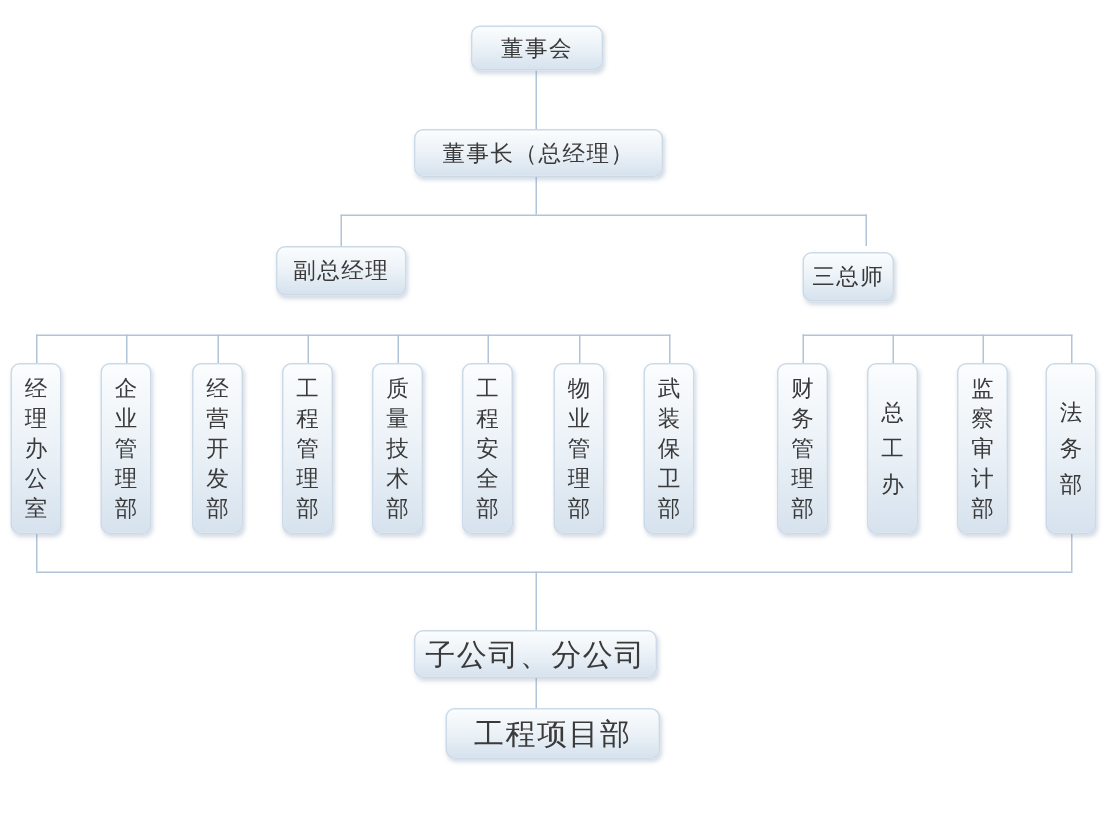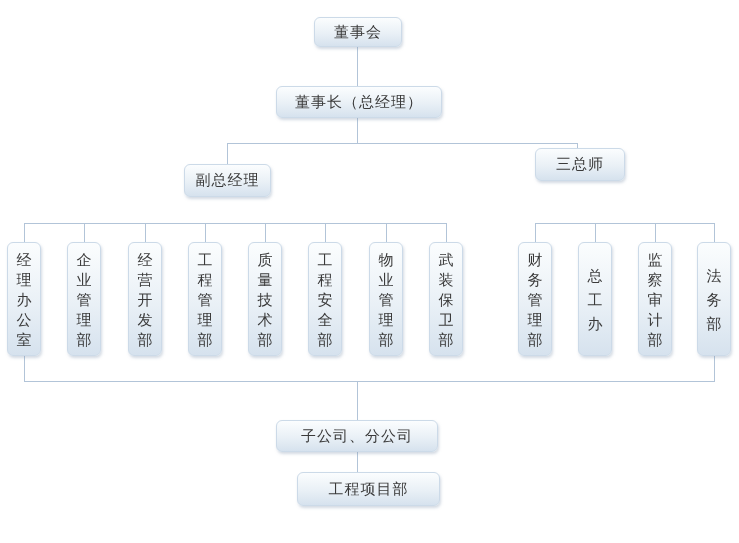--- a/index.html
+++ b/index.html
@@ -28,21 +28,21 @@
     background:linear-gradient(180deg,var(--box-fill-top) 0%,var(--box-fill-mid) 55%,var(--box-fill-bottom) 100%);
     border:1px solid var(--box-border);
     border-radius:6px;
     box-shadow:1px 2px 3px rgba(130,150,175,0.35);
     color:var(--text);
     display:flex;align-items:center;justify-content:center;
     font-size:15px;
     letter-spacing:1px;
     white-space:nowrap;
   }
-  .box.big{font-size:15px;}
+  .box.big{font-size:20px;}
   .vbox{
     flex-direction:column;
     letter-spacing:0;
     gap:5px;
   }
   .vbox span{display:block;line-height:1;font-size:15px;}
   .vbox.spread{gap:9px;}
 </style>
 </head>
 <body>
@@ -75,21 +75,21 @@
   <div class="line v" style="left:714px;top:356px;height:25px"></div>
   <div class="line h" style="left:24px;top:381px;width:691px"></div>
   <div class="line v" style="left:357px;top:381px;height:39px"></div>
   <div class="line v" style="left:357px;top:452px;height:20px"></div>
 
   <div class="box" style="left:314px;top:17px;width:88px;height:30px">董事会</div>
 
   <div class="box" style="left:276px;top:86px;width:166px;height:32px">董事长（总经理）</div>
 
   <div class="box" style="left:184px;top:164px;width:87px;height:33px">副总经理</div>
-  <div class="box" style="left:535px;top:148px;width:90px;height:33px">三总师</div>
+  <div class="box" style="left:535px;top:168px;width:61px;height:33px">三总师</div>
 
   <div class="box vbox" style="left:7px;top:242px;width:34px;height:114px">
       <span>经</span>
       <span>理</span>
       <span>办</span>
       <span>公</span>
       <span>室</span>
     </div>
   <div class="box vbox" style="left:67px;top:242px;width:34px;height:114px">
       <span>企</span>

